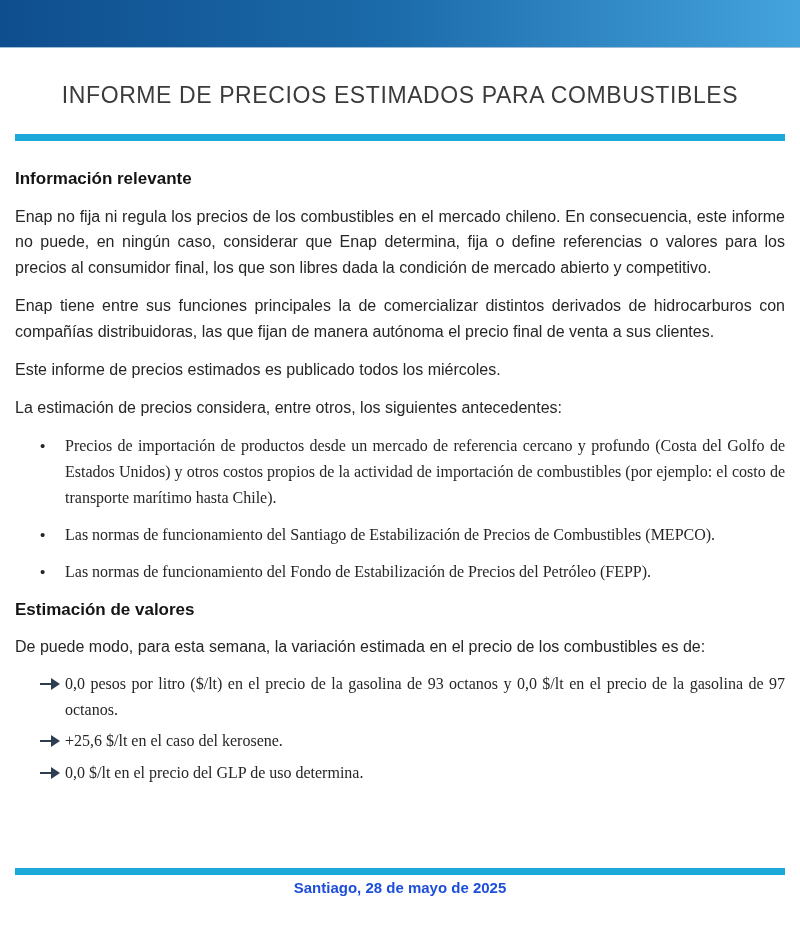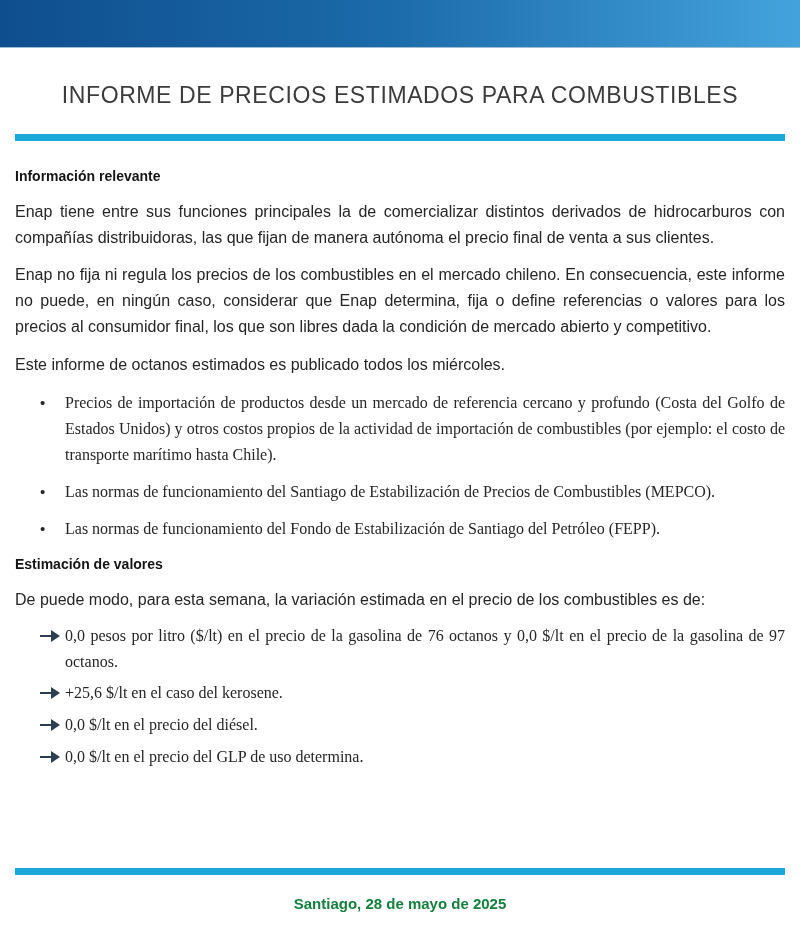--- a/index.html
+++ b/index.html
@@ -41,21 +41,21 @@
     margin:25px 15px 0 15px;
   }
   .body{
     padding:24px 15px 0 15px;
     font-size:16px;
     line-height:1.62;
     color:var(--text-color);
     text-align:justify;
   }
   .body h2{
-    font-size:14px;
+    font-size:17px;
     font-weight:bold;
     color:var(--heading-color);
     margin:0 0 11px 0;
     text-align:left;
   }
   .body p{margin:0 0 12px 0;}
   .body p.intro{margin-bottom:11px;}
   ul{list-style:none;margin:2px 0 8px 0;}
   ul li{
     display:flex;
@@ -94,77 +94,74 @@
     border-top:6px solid transparent;
     border-bottom:6px solid transparent;
   }
   .li-text{flex:1 1 auto;font-family:Liberation Serif, serif;}
   .footer{
     position:absolute;
     left:0;right:0;top:868px;
   }
   .footer .rule{margin-top:0;}
   .footer .date{
-    margin-top:20px;
+    margin-top:4px;
     text-align:center;
     font-size:15px;
     font-weight:bold;
-    color:#15803d;
+    color:#1d4ed8;
   }
 </style>
 </head>
 <body>
 
 <div class="page">
 
   <div class="topbar"></div>
 
   <h1 class="title">INFORME DE PRECIOS ESTIMADOS PARA COMBUSTIBLES</h1>
 
   <div class="rule"></div>
 
   <div class="body">
 
     <h2>Información relevante</h2>
 
+    <p>Enap no fija ni regula los precios de los combustibles en el mercado chileno. En consecuencia, este informe no puede, en ningún caso, considerar que Enap determina, fija o define referencias o valores para los precios al consumidor final, los que son libres dada la condición de mercado abierto y competitivo.</p>
     <p>Enap tiene entre sus funciones principales la de comercializar distintos derivados de hidrocarburos con compañías distribuidoras, las que fijan de manera autónoma el precio final de venta a sus clientes.</p>
-    <p>Enap no fija ni regula los precios de los combustibles en el mercado chileno. En consecuencia, este informe no puede, en ningún caso, considerar que Enap determina, fija o define referencias o valores para los precios al consumidor final, los que son libres dada la condición de mercado abierto y competitivo.</p>
-    <p>Este informe de octanos estimados es publicado todos los miércoles.</p>
+    <p>Este informe de precios estimados es publicado todos los miércoles.</p>
+    <p>La estimación de precios considera, entre otros, los siguientes antecedentes:</p>
 
     <ul class="dots">
       <li>
         <span class="marker"><span class="dot-icon">•</span></span>
         <span class="li-text">Precios de importación de productos desde un mercado de referencia cercano y profundo (Costa del Golfo de Estados Unidos) y otros costos propios de la actividad de importación de combustibles (por ejemplo: el costo de transporte marítimo hasta Chile).</span>
       </li>
       <li>
         <span class="marker"><span class="dot-icon">•</span></span>
         <span class="li-text">Las normas de funcionamiento del Santiago de Estabilización de Precios de Combustibles (MEPCO).</span>
       </li>
       <li>
         <span class="marker"><span class="dot-icon">•</span></span>
-        <span class="li-text">Las normas de funcionamiento del Fondo de Estabilización de Santiago del Petróleo (FEPP).</span>
+        <span class="li-text">Las normas de funcionamiento del Fondo de Estabilización de Precios del Petróleo (FEPP).</span>
       </li>
     </ul>
 
     <h2>Estimación de valores</h2>
 
     <p class="intro">De puede modo, para esta semana, la  variación estimada en el precio de los combustibles es de:</p>
 
     <ul class="arrows">
       <li>
         <span class="marker"><span class="arrow-icon"></span></span>
-        <span class="li-text">0,0 pesos por litro ($/lt) en el precio de la gasolina de 76 octanos y 0,0 $/lt en el precio de la gasolina de 97 octanos.</span>
+        <span class="li-text">0,0 pesos por litro ($/lt) en el precio de la gasolina de 93 octanos y 0,0 $/lt en el precio de la gasolina de 97 octanos.</span>
       </li>
       <li>
         <span class="marker"><span class="arrow-icon"></span></span>
         <span class="li-text">+25,6 $/lt en el caso del kerosene.</span>
-      </li>
-      <li>
-        <span class="marker"><span class="arrow-icon"></span></span>
-        <span class="li-text">0,0 $/lt en el precio del diésel.</span>
       </li>
       <li>
         <span class="marker"><span class="arrow-icon"></span></span>
         <span class="li-text">0,0 $/lt en el precio del GLP de uso determina.</span>
       </li>
     </ul>
 
   </div>
 
   <div class="footer">

